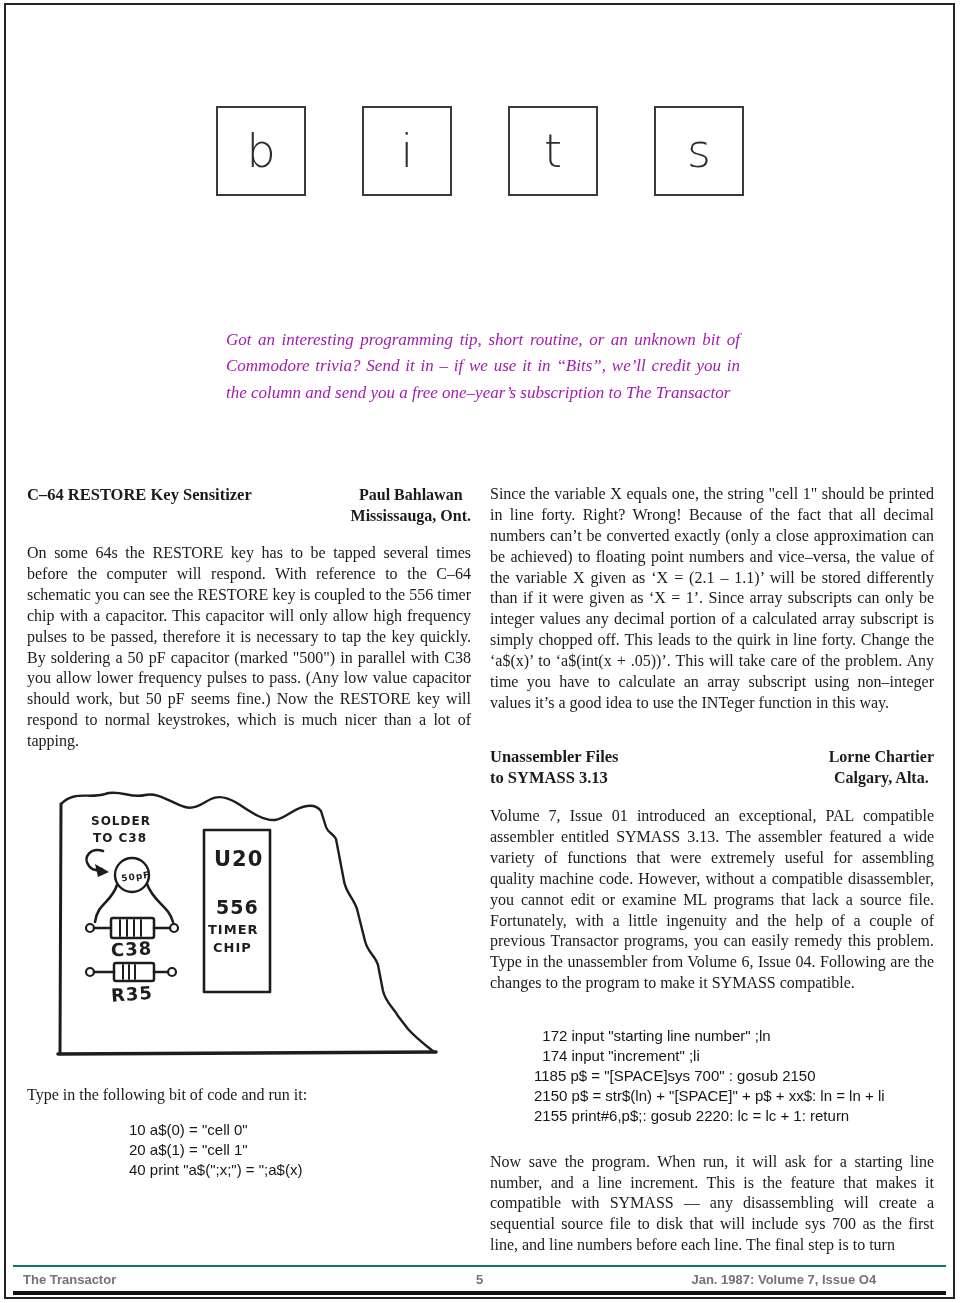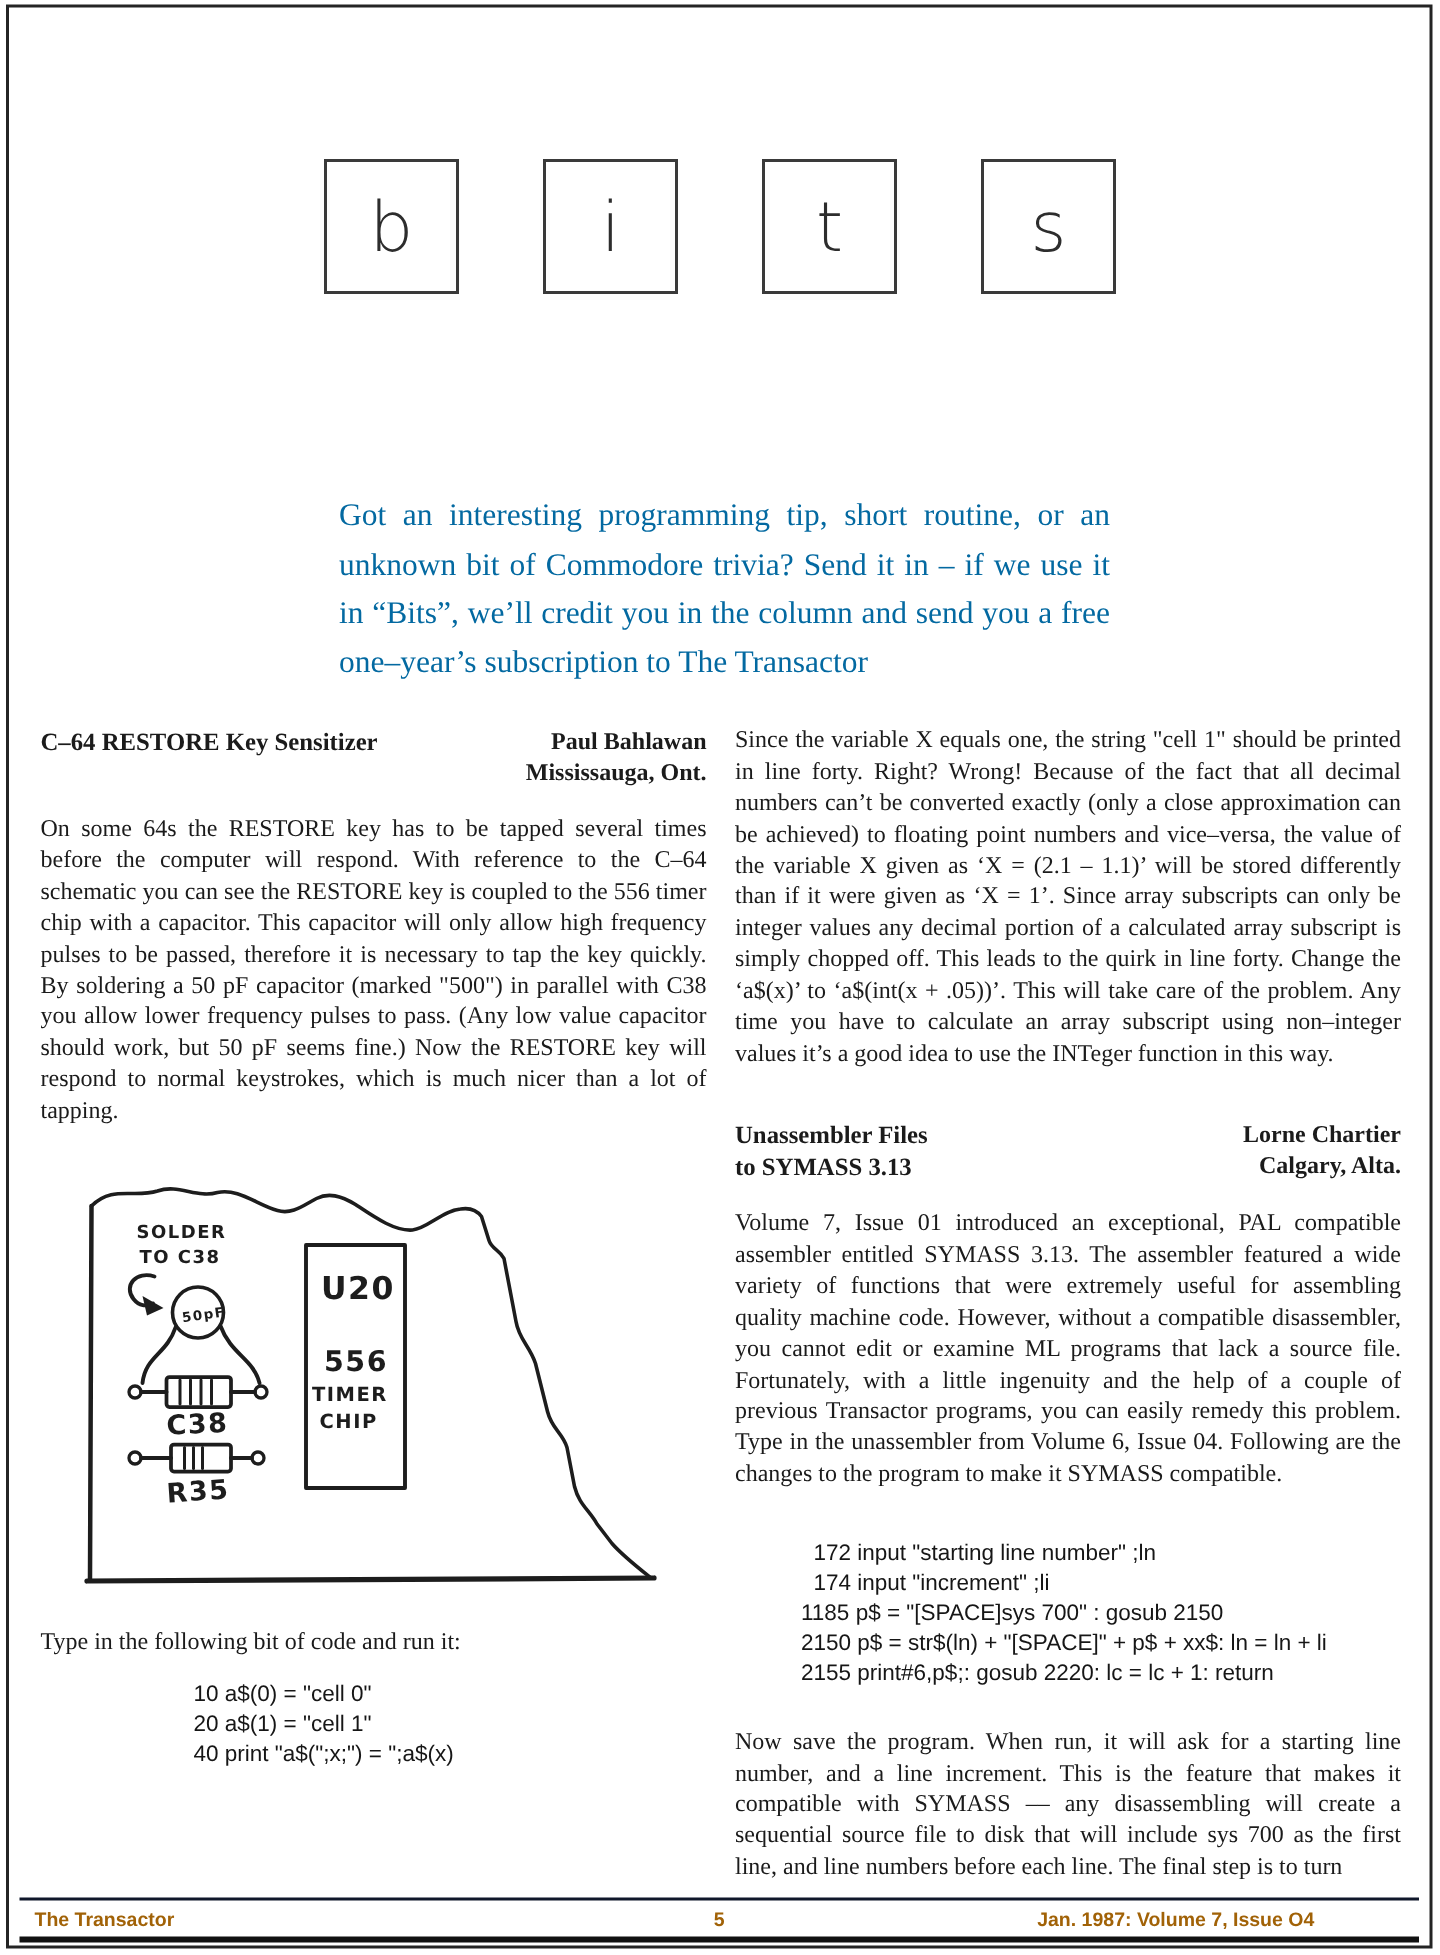--- a/index.html
+++ b/index.html
@@ -18,30 +18,30 @@
   }
   .logo-box{
     width:86px;height:86px;border:2px solid #3a3a3a;
     display:flex;align-items:center;justify-content:center;
     font-family:"DejaVu Sans", sans-serif;font-weight:300;
     font-size:46px;color:#2d2d2d;
   }
   
   .intro{
     position:absolute;left:226px;top:327px;width:514px;
-    font-size:21px;line-height:1.55;
-    text-align:justify;color:#0369a1;
+    font-style:italic;font-size:17px;line-height:1.55;
+    text-align:justify;color:#a21caf;
   }
   
   .col{position:absolute;top:484px;width:444px;}
   .col-left{left:27px;}
   .col-right{left:490px;}
   .article-head{display:flex;justify-content:space-between;align-items:flex-start;}
   .article-title{font-weight:bold;font-size:16.5px;line-height:1.32;}
-  .article-author{font-weight:bold;font-size:16px;text-align:right;line-height:1.32;}
+  .article-author{font-weight:bold;font-size:16px;text-align:center;line-height:1.32;}
   .body-par{
     margin-top:17px;font-size:16px;line-height:1.305;text-align:justify;
   }
   .type-in{margin-top:24px;font-size:16px;}
   .code-block{
     font-family:"Liberation Sans", sans-serif;font-size:15px;line-height:1.33;
     color:#161616;
   }
   .code-line{white-space:pre;}
   .code-left{margin-top:16px;margin-left:102px;}
@@ -53,24 +53,24 @@
   .figure-wrap{margin-top:20px;height:290px;text-decoration:underline;}
   .figure-wrap svg{display:block;}
   .sketch{stroke:#1d1d1d;fill:none;stroke-linecap:round;stroke-linejoin:round;}
   .sketch-text{
     font-family:"DejaVu Sans", sans-serif;font-weight:bold;fill:#1d1d1d;
     letter-spacing:1px;
   }
   
   .footer{
     position:absolute;left:13px;right:14px;bottom:8px;height:24px;
-    border-top:2px solid #0f172a;border-bottom:4px solid #111;
+    border-top:2px solid #0f766e;border-bottom:4px solid #111;
     display:flex;align-items:center;
     font-family:"Liberation Sans", sans-serif;font-weight:bold;font-size:13px;
-    color:#a16207;
+    color:#737373;
   }
   .footer-left{flex:1;text-align:left;padding-left:10px;}
   .footer-center{flex:1;text-align:center;}
   .footer-right{flex:1;text-align:center;padding-right:10px;}
 </style>
 </head>
 <body>
 
 <div class="page-border"></div>
 

